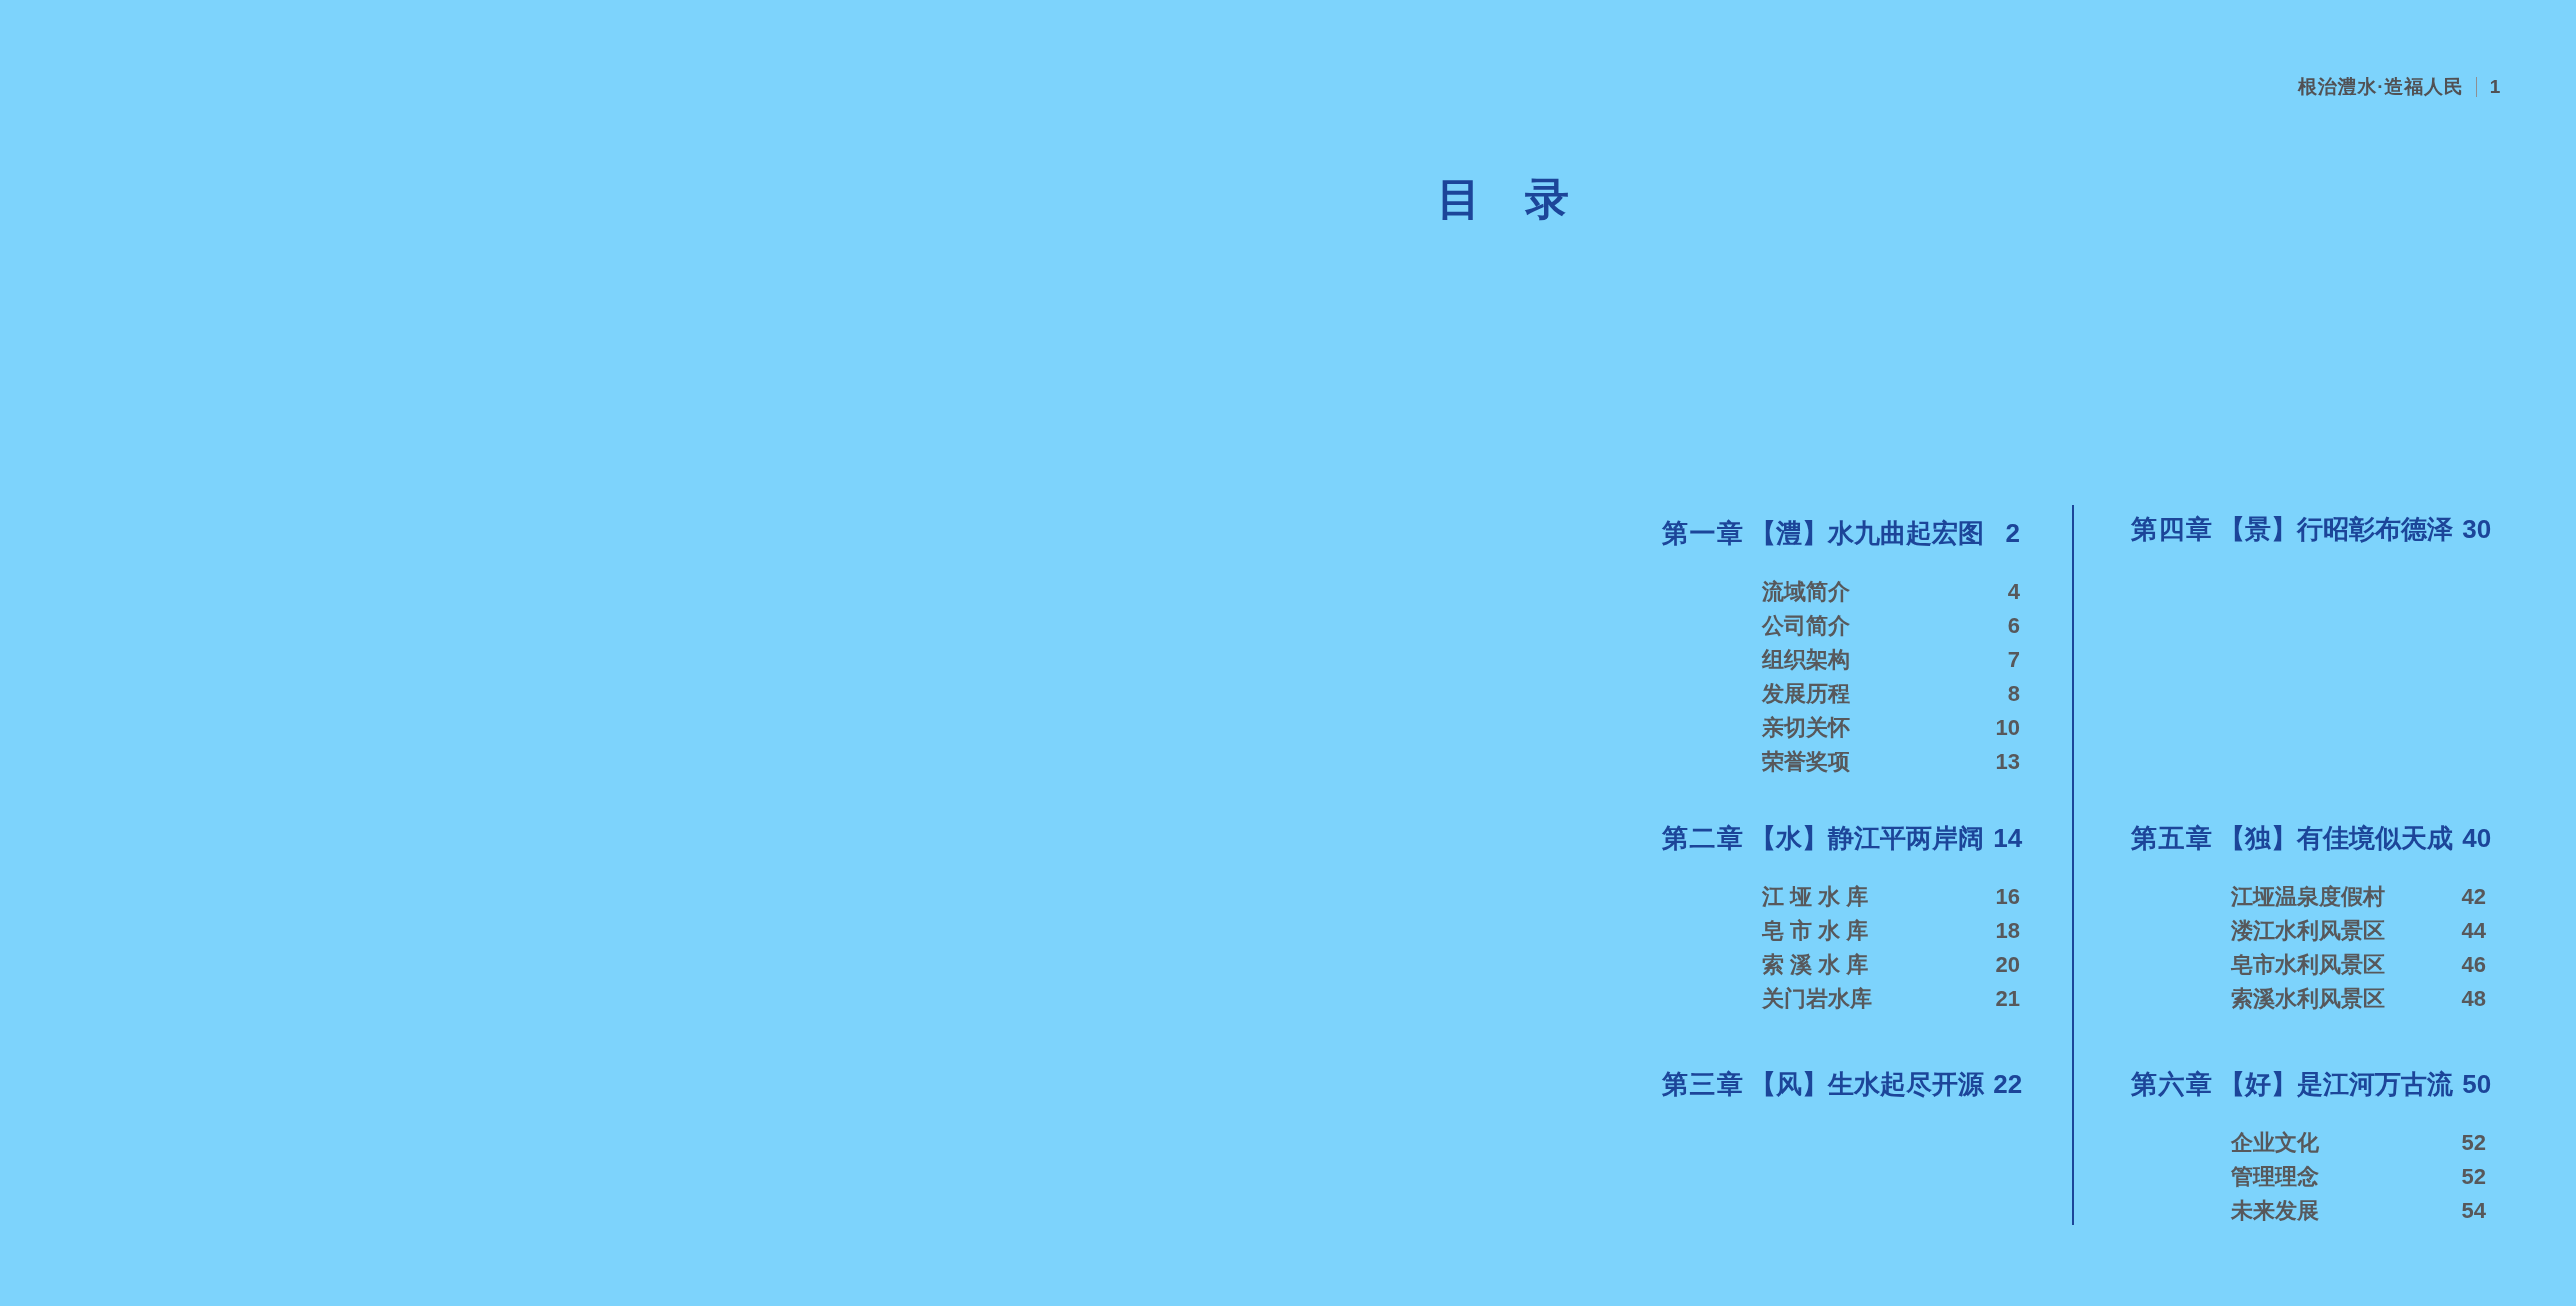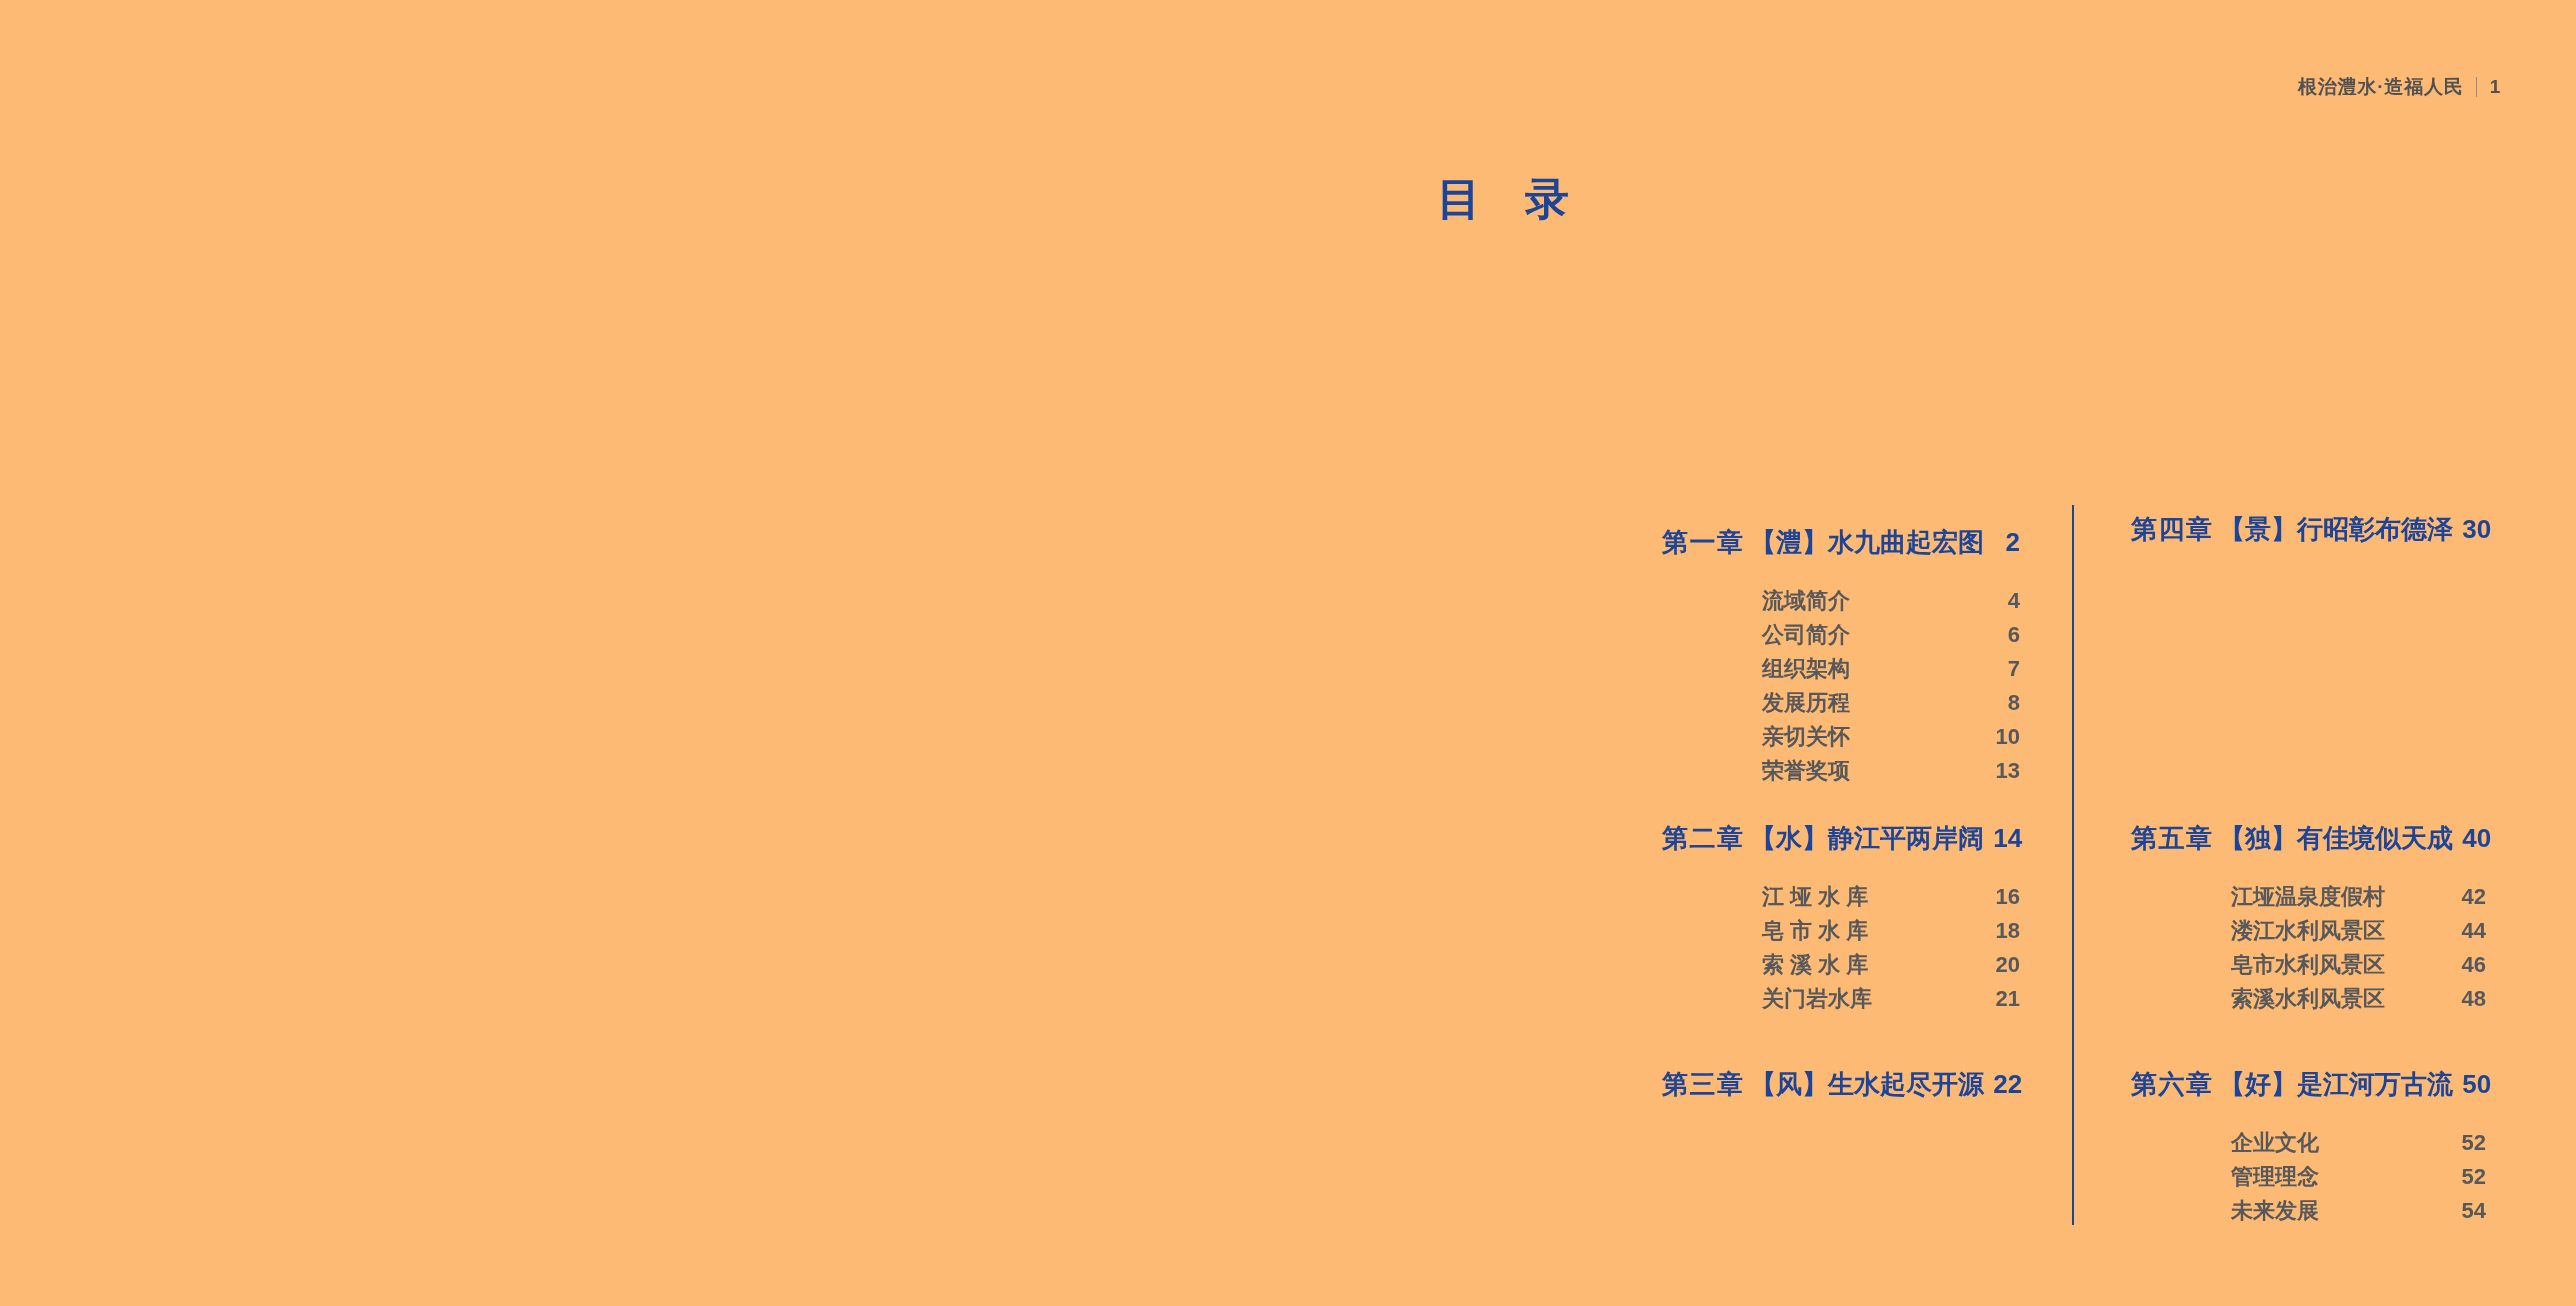--- a/index.html
+++ b/index.html
@@ -1,18 +1,18 @@
 <!DOCTYPE html>
 <html style="font-size:12.3px"><head>
 <meta charset="utf-8">
 <style>
   * { margin:0; padding:0; box-sizing:border-box; }
   html,body { width:2576px; height:1306px; background:#ffffff; overflow:hidden;
               font-family:"Liberation Sans", sans-serif; }
-  .page { position:relative; width:2576px; height:1306px; background:#fdba74; }
+  .page { position:relative; width:2576px; height:1306px; background:#7dd3fc; }
 
   
   .hdr { position:absolute; top:74px; right:75px; display:flex; align-items:center; gap:12.3px;
          font-size:19px; font-weight:bold; color:#515154; letter-spacing:0.8px; }
   .hdr-bar { width:1.5px; height:20px; background:#8f8f91; }
 
   
   .toc-title { position:absolute; left:1437px; top:174px; font-size:44px; font-weight:bold;
                color:#1C4599; letter-spacing:0; line-height:1.12; }
 
@@ -45,21 +45,21 @@
     <span class="hdr-bar"></span>
     <span>1</span>
   </div>
 
   <div class="toc-title">目　录</div>
 
   <div class="col-divider"></div>
 
   <div class="col col-left">
 
-    <div class="chapter" style="top:13px">
+    <div class="chapter" style="top:4px">
       <div class="ch-head">
         <span class="ch-label">第一章</span>
         <span class="ch-title">【澧】水九曲起宏图</span>
         <span class="ch-page">2</span>
       </div>
       <div class="ch-items">
         <div class="item">
           <span class="item-label">流域简介</span>
           <span class="item-page">4</span>
         </div>

